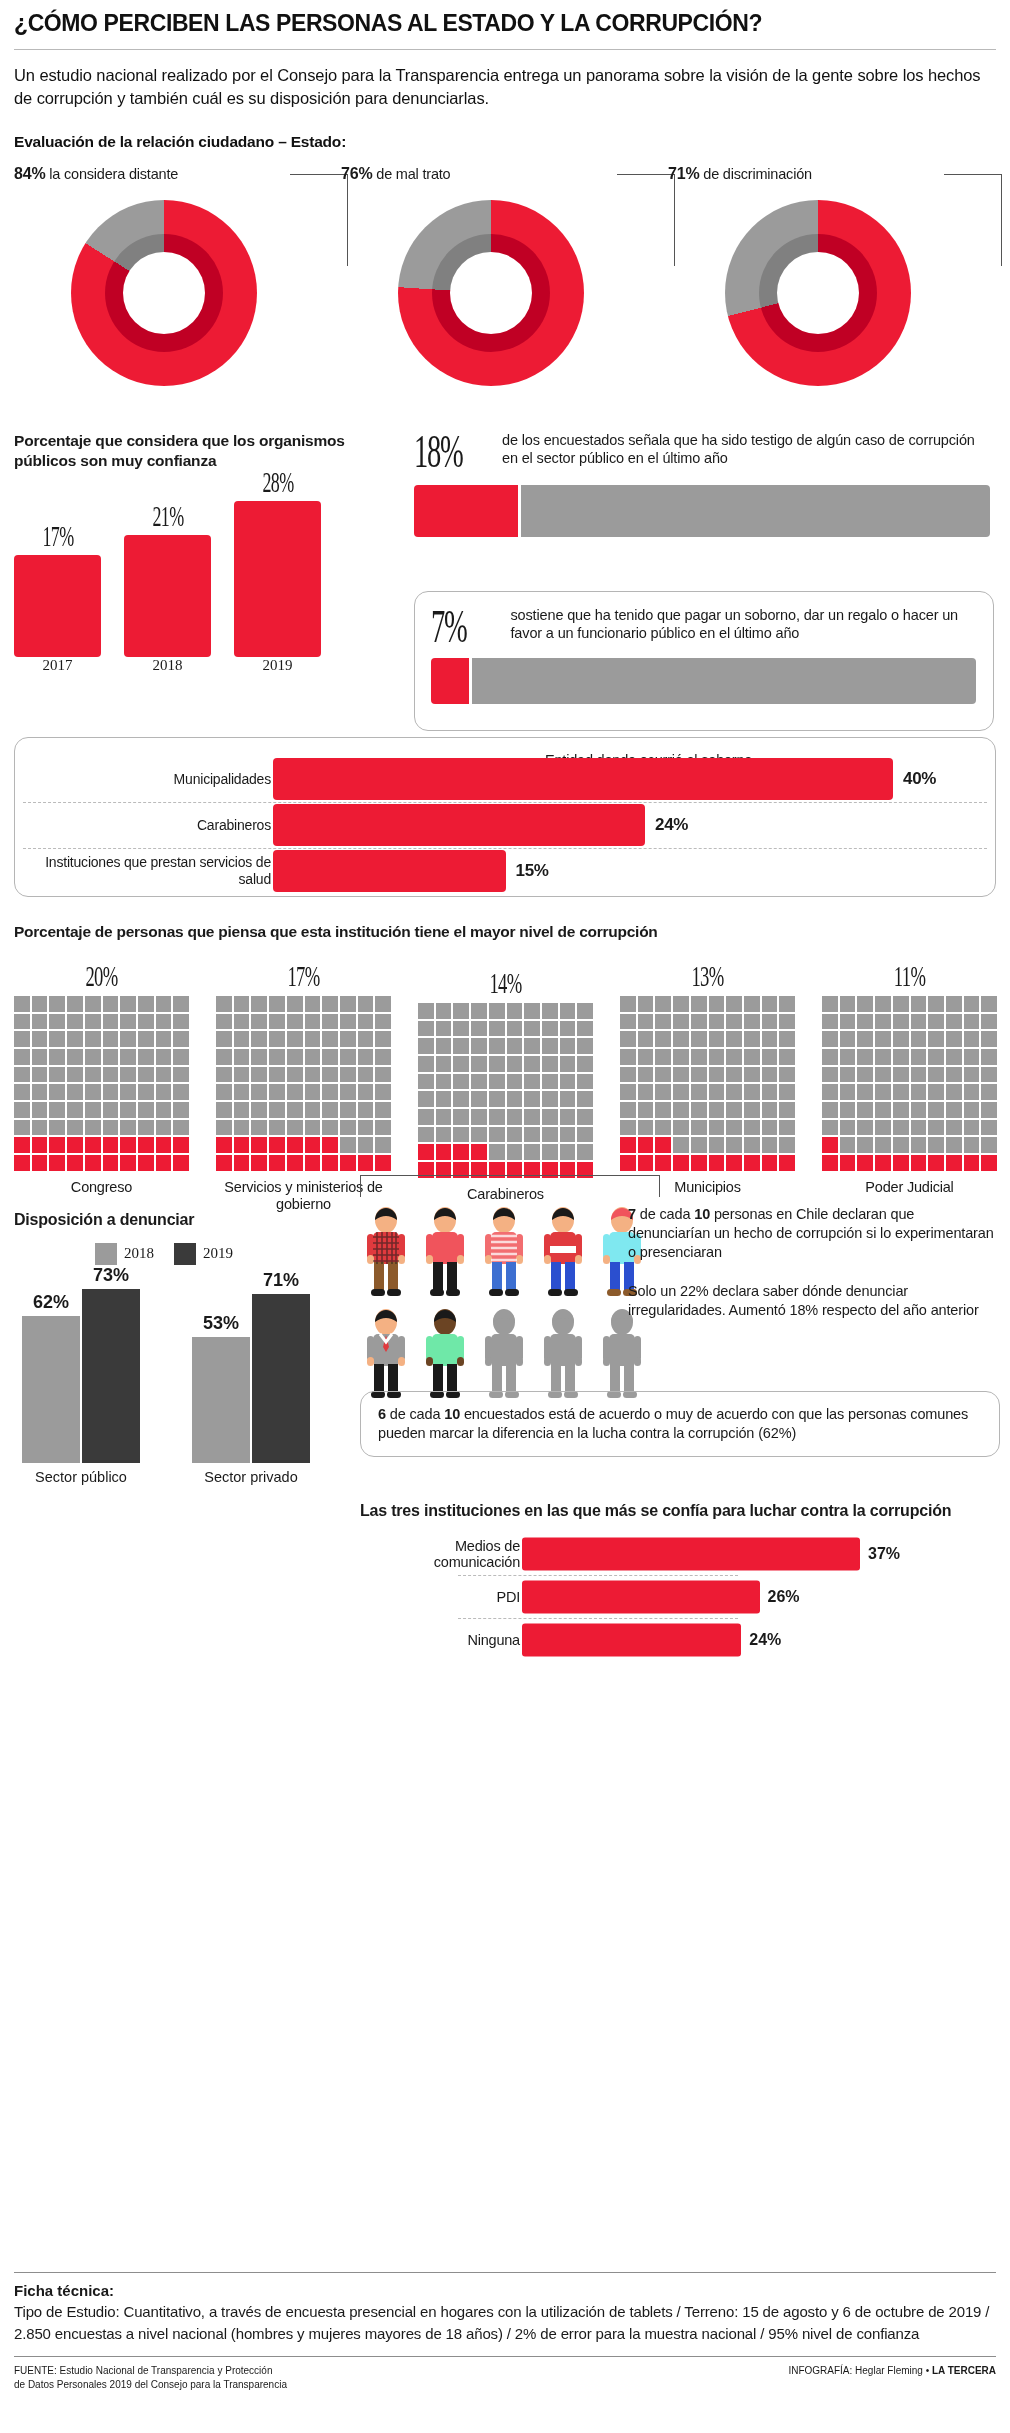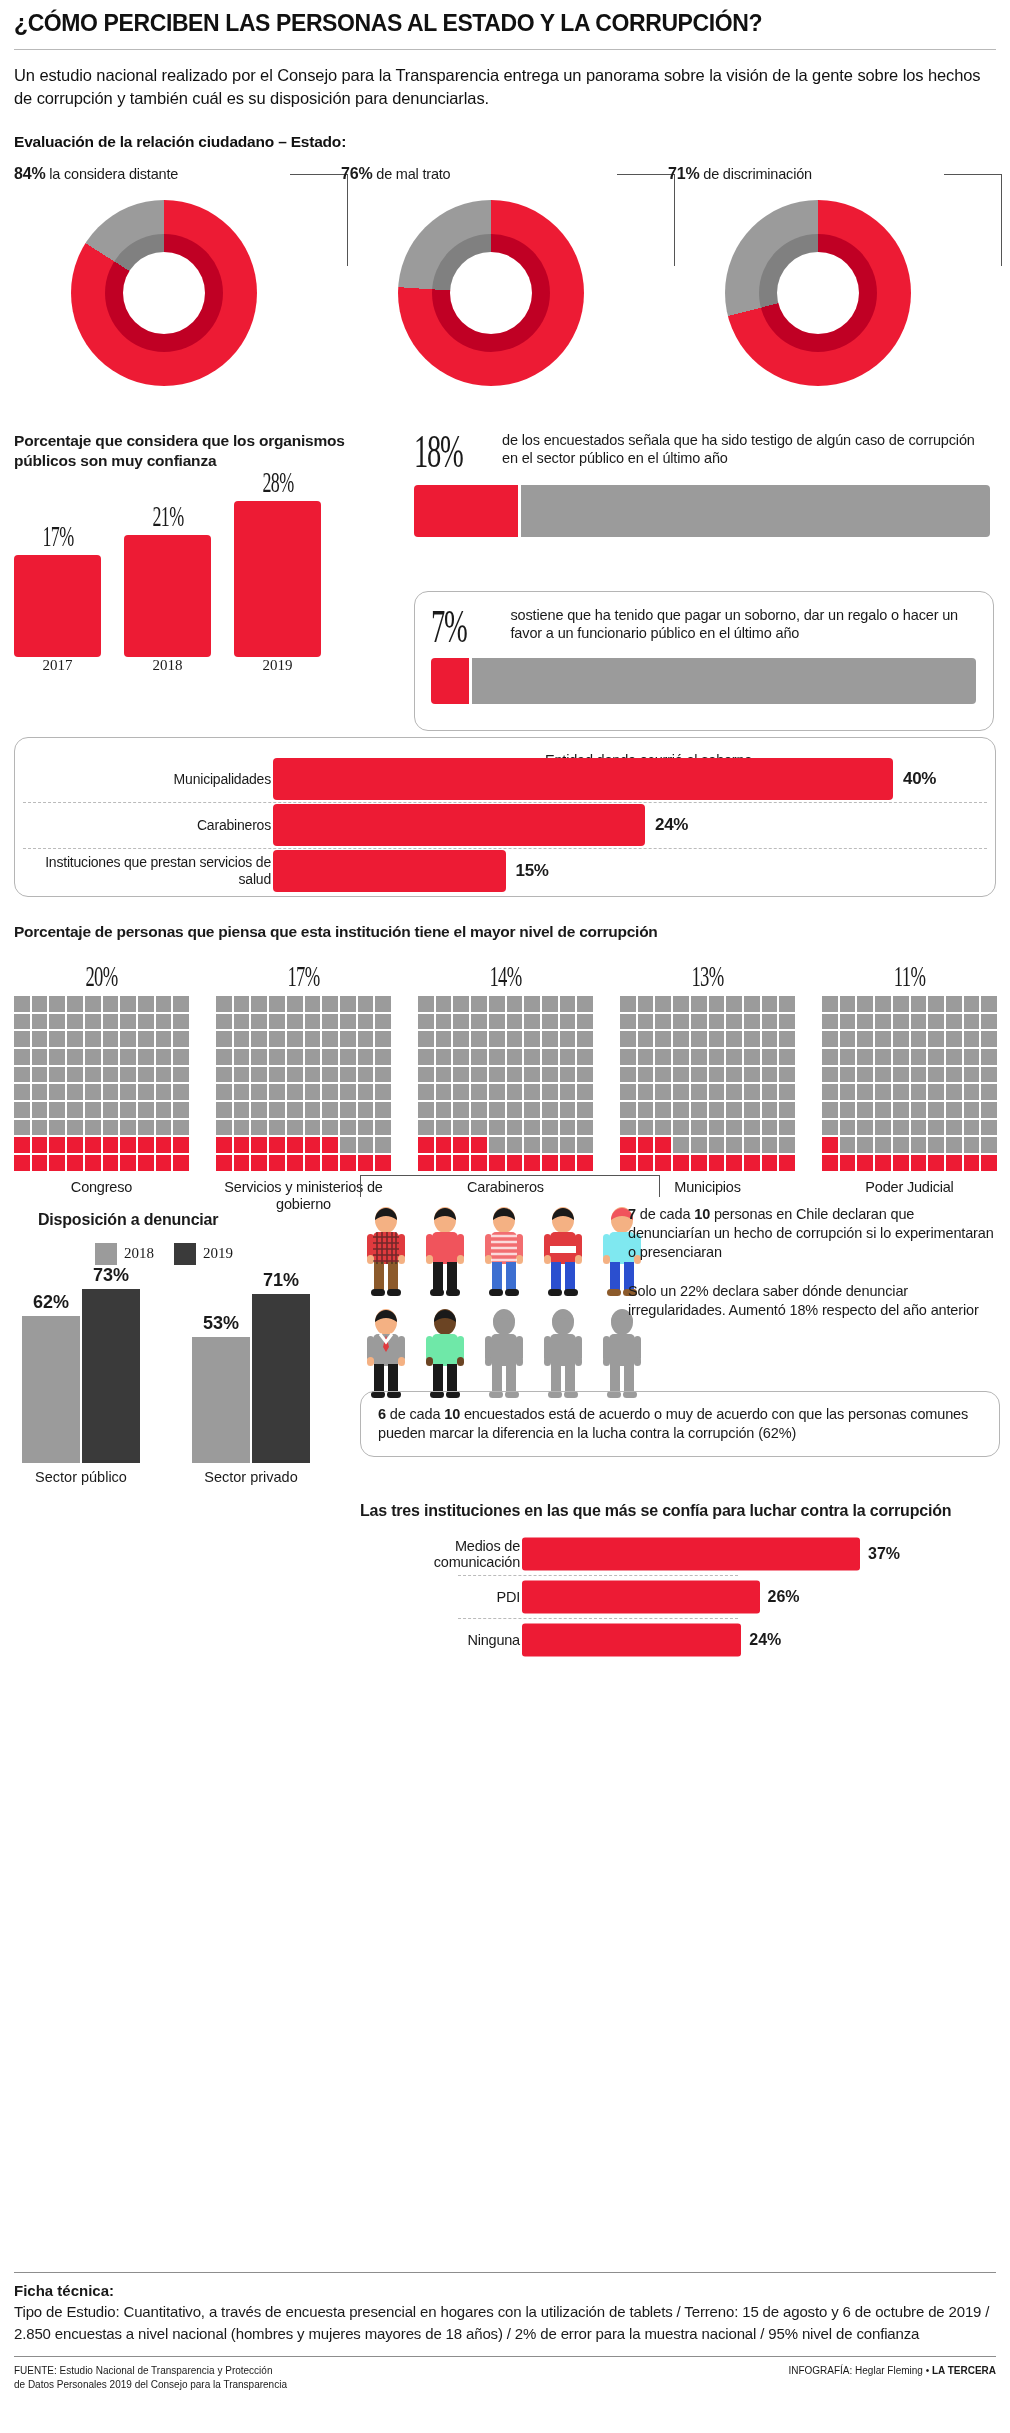--- a/index.html
+++ b/index.html
@@ -122,21 +122,21 @@
   .grid10 { display:grid; grid-template-columns:repeat(10,1fr); gap:2px; }
   .cell { width:100%; aspect-ratio:1/1; background:#9b9b9b; }
   .cell.on { background:#ED1B34; }
   .waffle-name {
     text-align:center; font-size:14.5px; margin-top:8px; line-height:1.18;
     letter-spacing:-0.2px;
   }
 
   
   .disp { position:relative; margin-top:40px; height:300px; }
-  .disp-h { font-size:16px; font-weight:bold; letter-spacing:-0.2px;margin-left:24px; }
+  .disp-h { font-size:16px; font-weight:bold; letter-spacing:-0.2px; }
   .legend { display:flex; gap:20px; margin-top:14px; align-items:center; justify-content:center; width:300px; }
   .legend .sw { width:22px; height:22px; display:inline-block; margin-right:7px; vertical-align:middle;}
   .legend span.t { font-size:15px; font-family:"Liberation Serif", serif; }
   .dispbars { position:relative; height:190px; margin-top:8px; }
   .dbar { position:absolute; bottom:0; width:58px; border-radius:0; }
   .dbar .v {
     position:absolute; bottom:100%; left:50%; transform:translateX(-50%);
     font-size:18px; font-weight:bold; margin-bottom:3px; white-space:nowrap;
   }
   .dgroup-label {
@@ -494,21 +494,21 @@
           <div class="cell on"></div>
           <div class="cell on"></div>
           <div class="cell on"></div>
           <div class="cell on"></div>
           <div class="cell on"></div>
           <div class="cell on"></div>
           <div class="cell on"></div>
         </div>
         <div class="waffle-name">Servicios y ministerios de gobierno</div>
       </div>
-      <div class="waffle-col" style="left: 404px;">
+      <div class="waffle-col" style="left: 404px; margin-top: 7px;">
         <div class="waffle-pct">14%</div>
         <div class="grid10">
           <div class="cell"></div>
           <div class="cell"></div>
           <div class="cell"></div>
           <div class="cell"></div>
           <div class="cell"></div>
           <div class="cell"></div>
           <div class="cell"></div>
           <div class="cell"></div>

